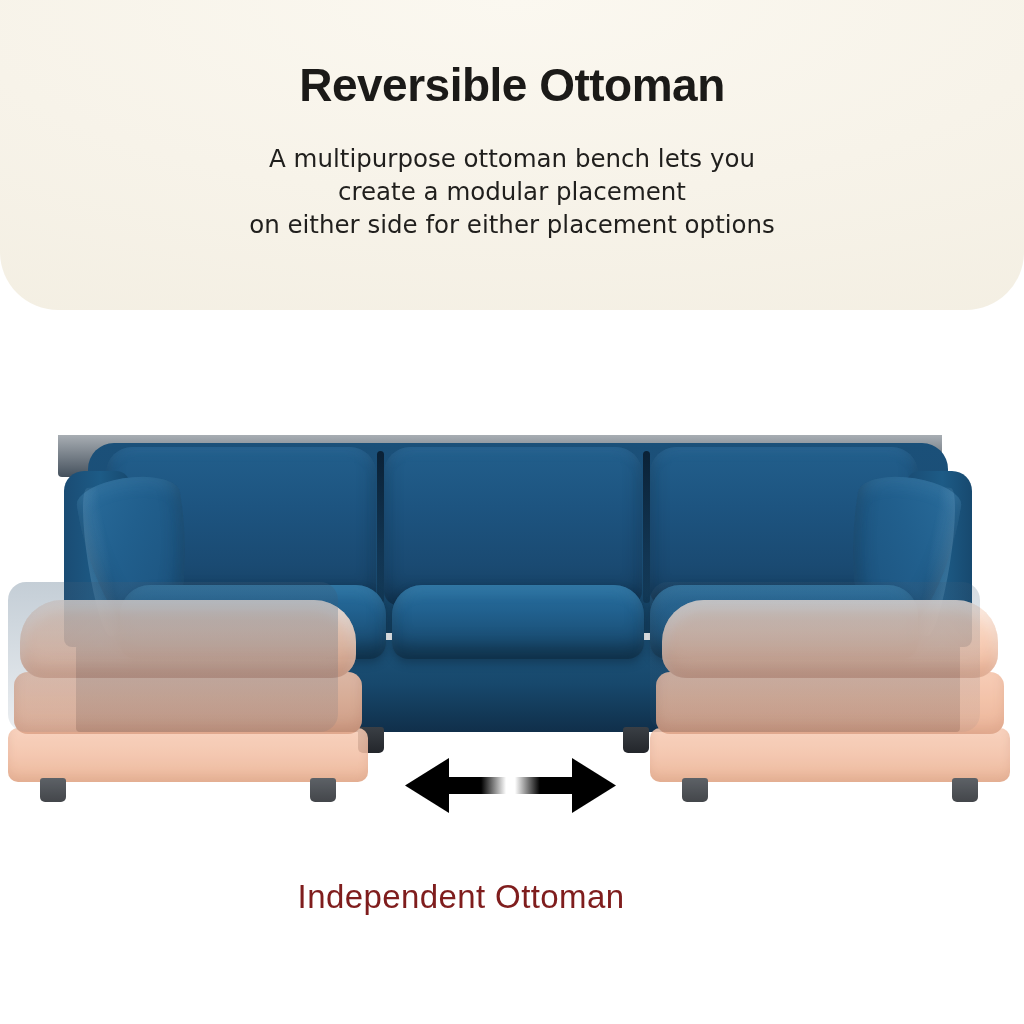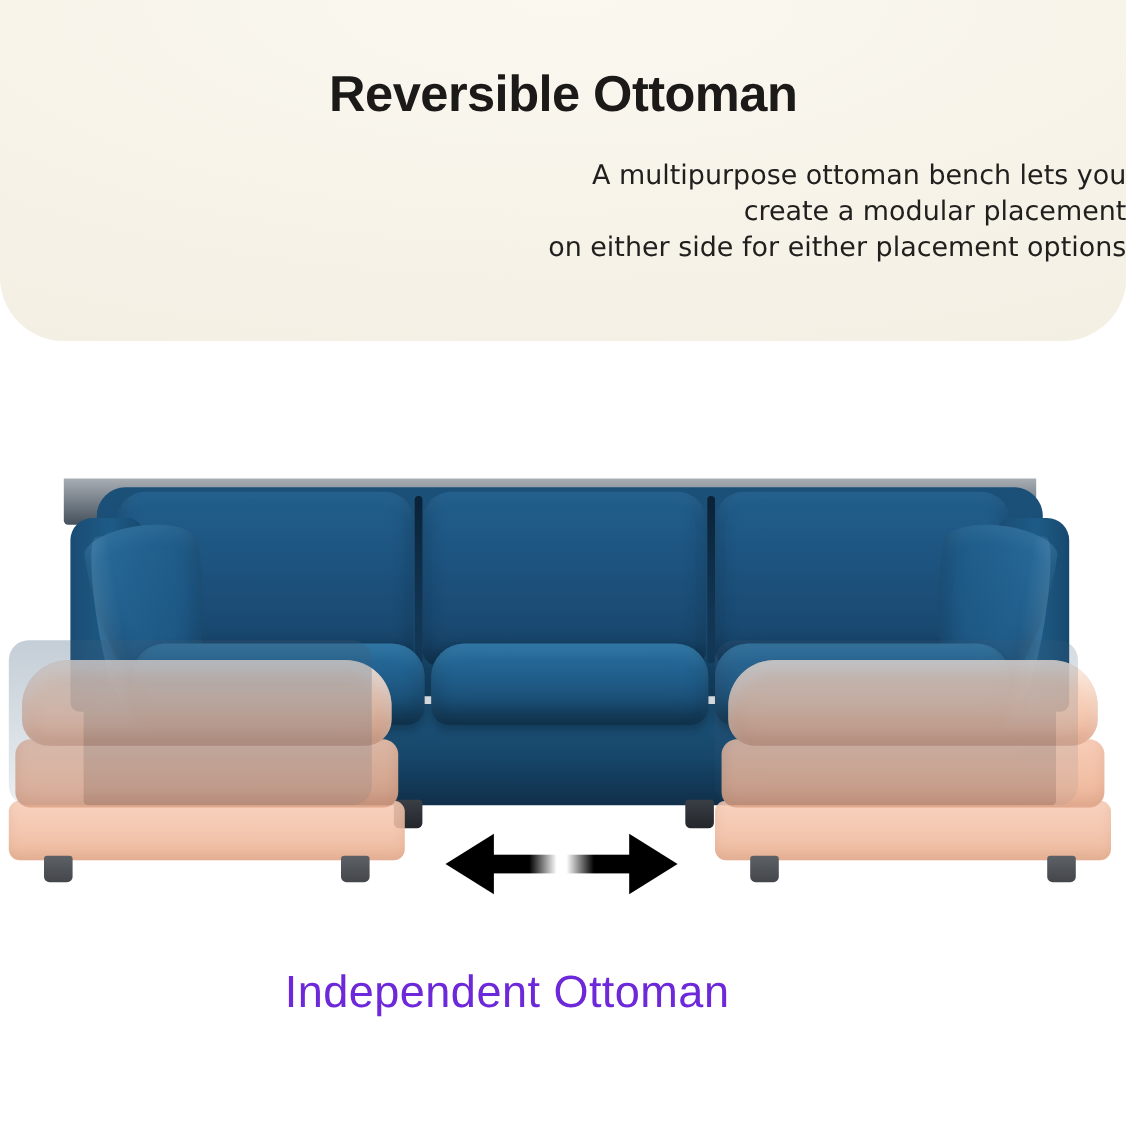--- a/index.html
+++ b/index.html
@@ -47,21 +47,21 @@
     left: 0;
     top: 142px;
     width: 1024px;
     text-align: center;
     font-size: 24.5px;
     line-height: 33px;
     font-weight: 400;
     color: #201f1d;
     font-family: "DejaVu Sans", sans-serif;
   }
-  #subtitle .sub-line { display: block; text-align: right; }
+  #subtitle .sub-line { display: block; }
 
   
   #photo-stage {
     position: absolute;
     left: 0;
     top: 310px;
     width: 1024px;
     height: 560px;
     background: #ffffff;
   }
@@ -292,24 +292,24 @@
     height: 76px;
   }
 
   
   #caption {
     position: absolute;
     left: 0;
     top: 878px;
     width: 922px;
     text-align: center;
-    font-size: 41px;
+    font-size: 33px;
     font-weight: 300;
     letter-spacing: 0.4px;
-    color: #6d28d9;
+    color: #7f1d1d;
     font-family: "Liberation Sans", sans-serif;
   }
 </style>
 </head>
 <body>
 
 <div id="header-card">
   <div id="headline">Reversible Ottoman</div>
 
   <div id="subtitle">

